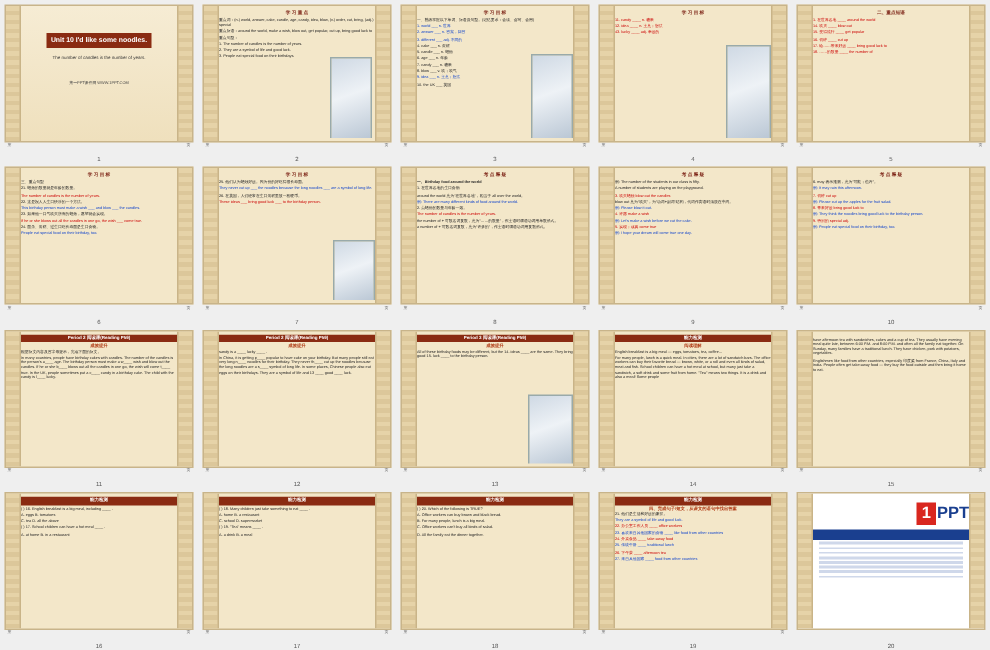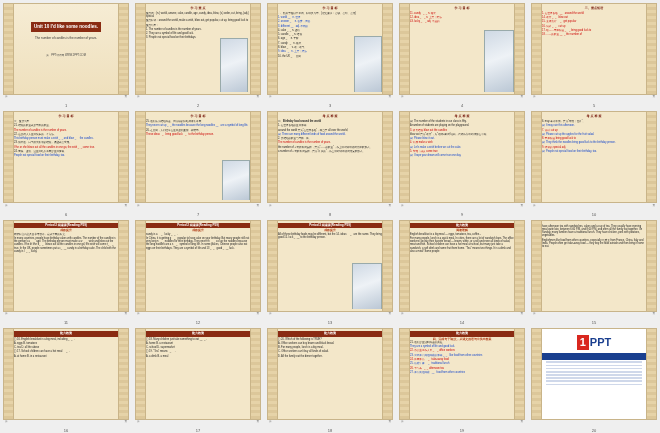--- a/index.html
+++ b/index.html
@@ -109,21 +109,21 @@
   }
   .t-foot{
     margin-top:14px;
     font-size:2.6px;
     color:#444;
   }
   
   .logo-slide{background:#fff;}
   .logo-box{
     position:absolute;left:10px;right:10px;top:6px;
-    text-align:center;
+    text-align:right;
   }
   .logo-1{
     display:inline-block;
     background:#d9271f;color:#fff;font-weight:bold;
     font-size:11px;line-height:1;padding:2px 3px;
     vertical-align:middle;
   }
   .logo-ppt{
     display:inline-block;color:#1a3f8f;font-weight:bold;
     font-size:11px;line-height:1;vertical-align:middle;

